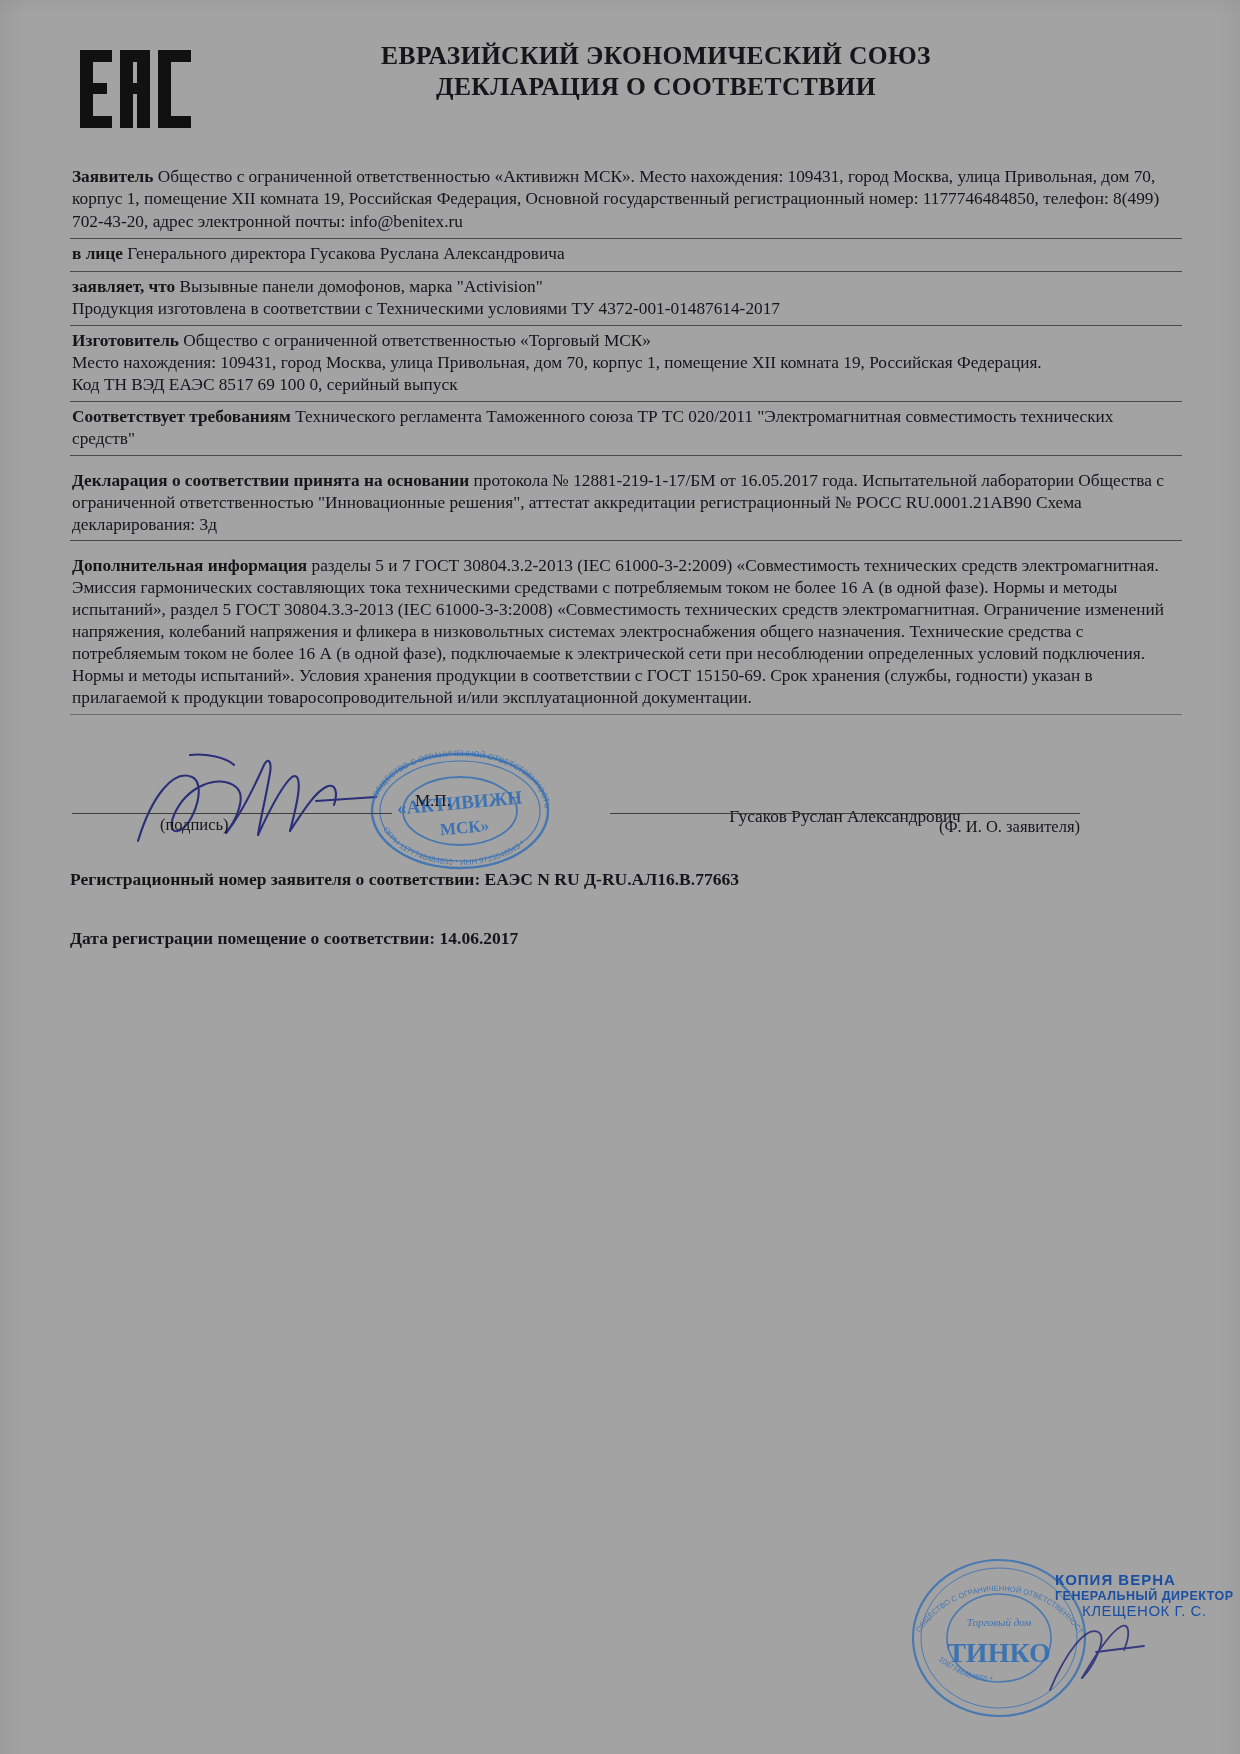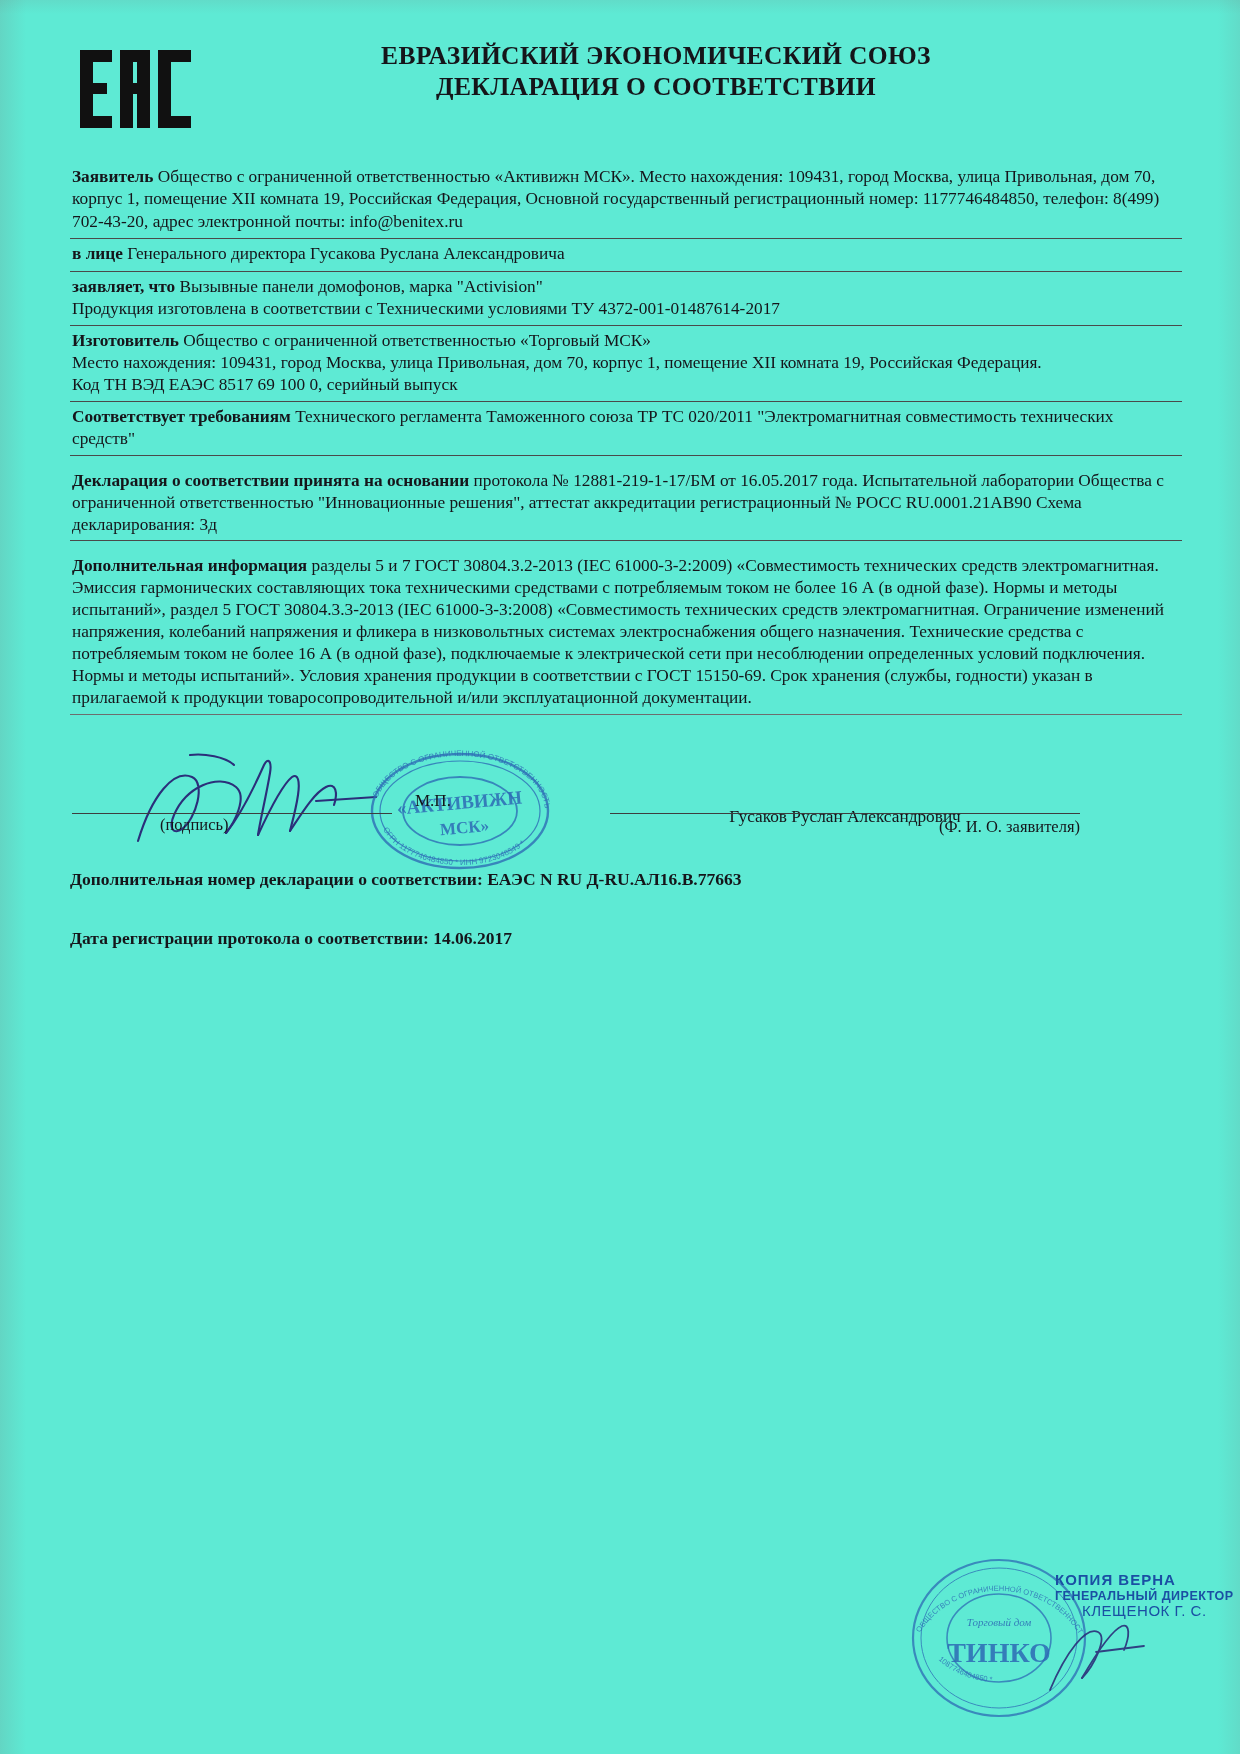--- a/index.html
+++ b/index.html
@@ -12,21 +12,21 @@
     height: 1754px;
     position: relative;
     font-family: "Liberation Serif", serif;
     color: #15151a;
     overflow: hidden;
   }
 
   .page {
     position: absolute;
     inset: 0;
-    background: #5eead4;
+    background: #a3a3a3;
   }
 
   
   .scan-edge-left {
     position: absolute;
     left: 0; top: 0; bottom: 0; width: 26px;
     background: linear-gradient(to right, rgba(120,120,120,0.18), rgba(255,255,255,0));
     pointer-events: none;
   }
   .scan-edge-right {
@@ -313,25 +313,25 @@
       <div class="sign-line-left"></div>
       <div class="sign-caption-left">(подпись)</div>
       <div class="mp">М.П.</div>
 
       <div class="sign-name">Гусаков Руслан Александрович</div>
       <div class="sign-line-right"></div>
       <div class="sign-fio">(Ф. И. О. заявителя)</div>
     </div>
 
     <div class="reg-number">
-      <span>Дополнительная номер декларации о соответствии: </span><span>ЕАЭС N RU Д-RU.АЛ16.В.77663</span>
+      <span>Регистрационный номер заявителя о соответствии: </span><span>ЕАЭС N RU Д-RU.АЛ16.В.77663</span>
     </div>
 
     <div class="reg-date">
-      <span>Дата регистрации протокола о соответствии: </span><span>14.06.2017</span>
+      <span>Дата регистрации помещение о соответствии: </span><span>14.06.2017</span>
     </div>
 
   </div>
 
   <svg class="copy-stamp" viewBox="0 0 300 190">
     <defs>
       <path id="cRingTop" d="M 18 96 A 90 80 0 0 1 180 96"></path>
       <path id="cRingBottom" d="M 22 100 A 86 76 0 0 0 176 100"></path>
     </defs>
     <g stroke="#2d6bb5" fill="none" opacity="0.75">

